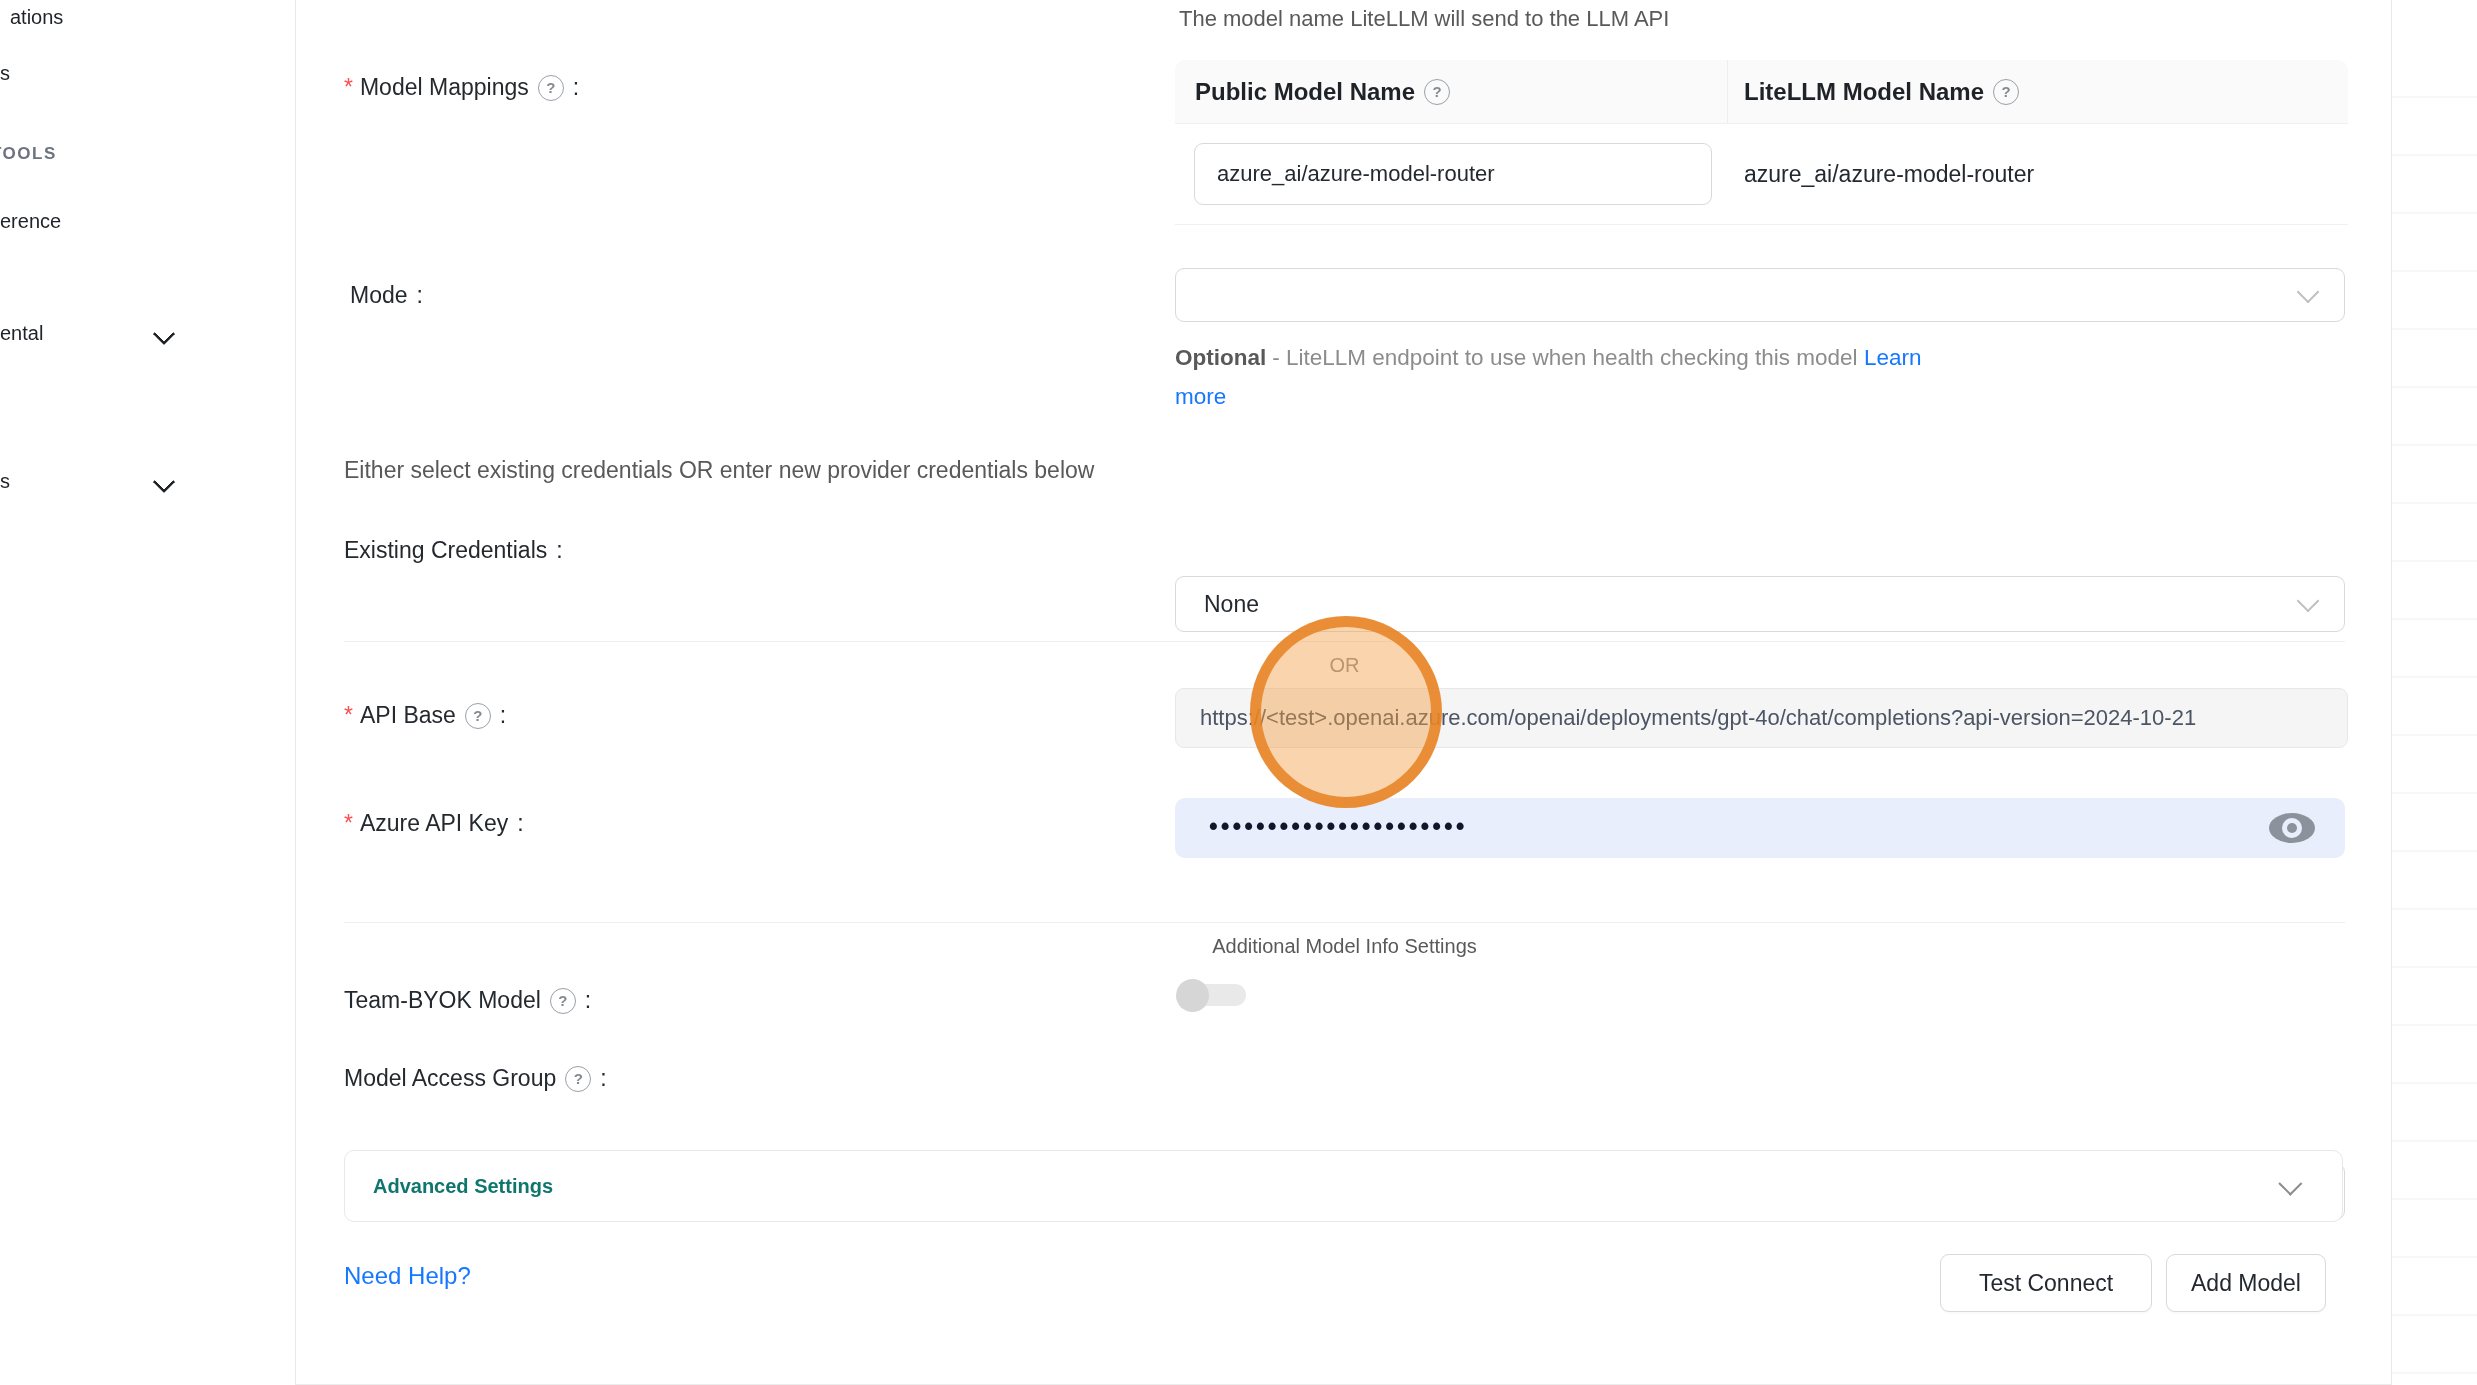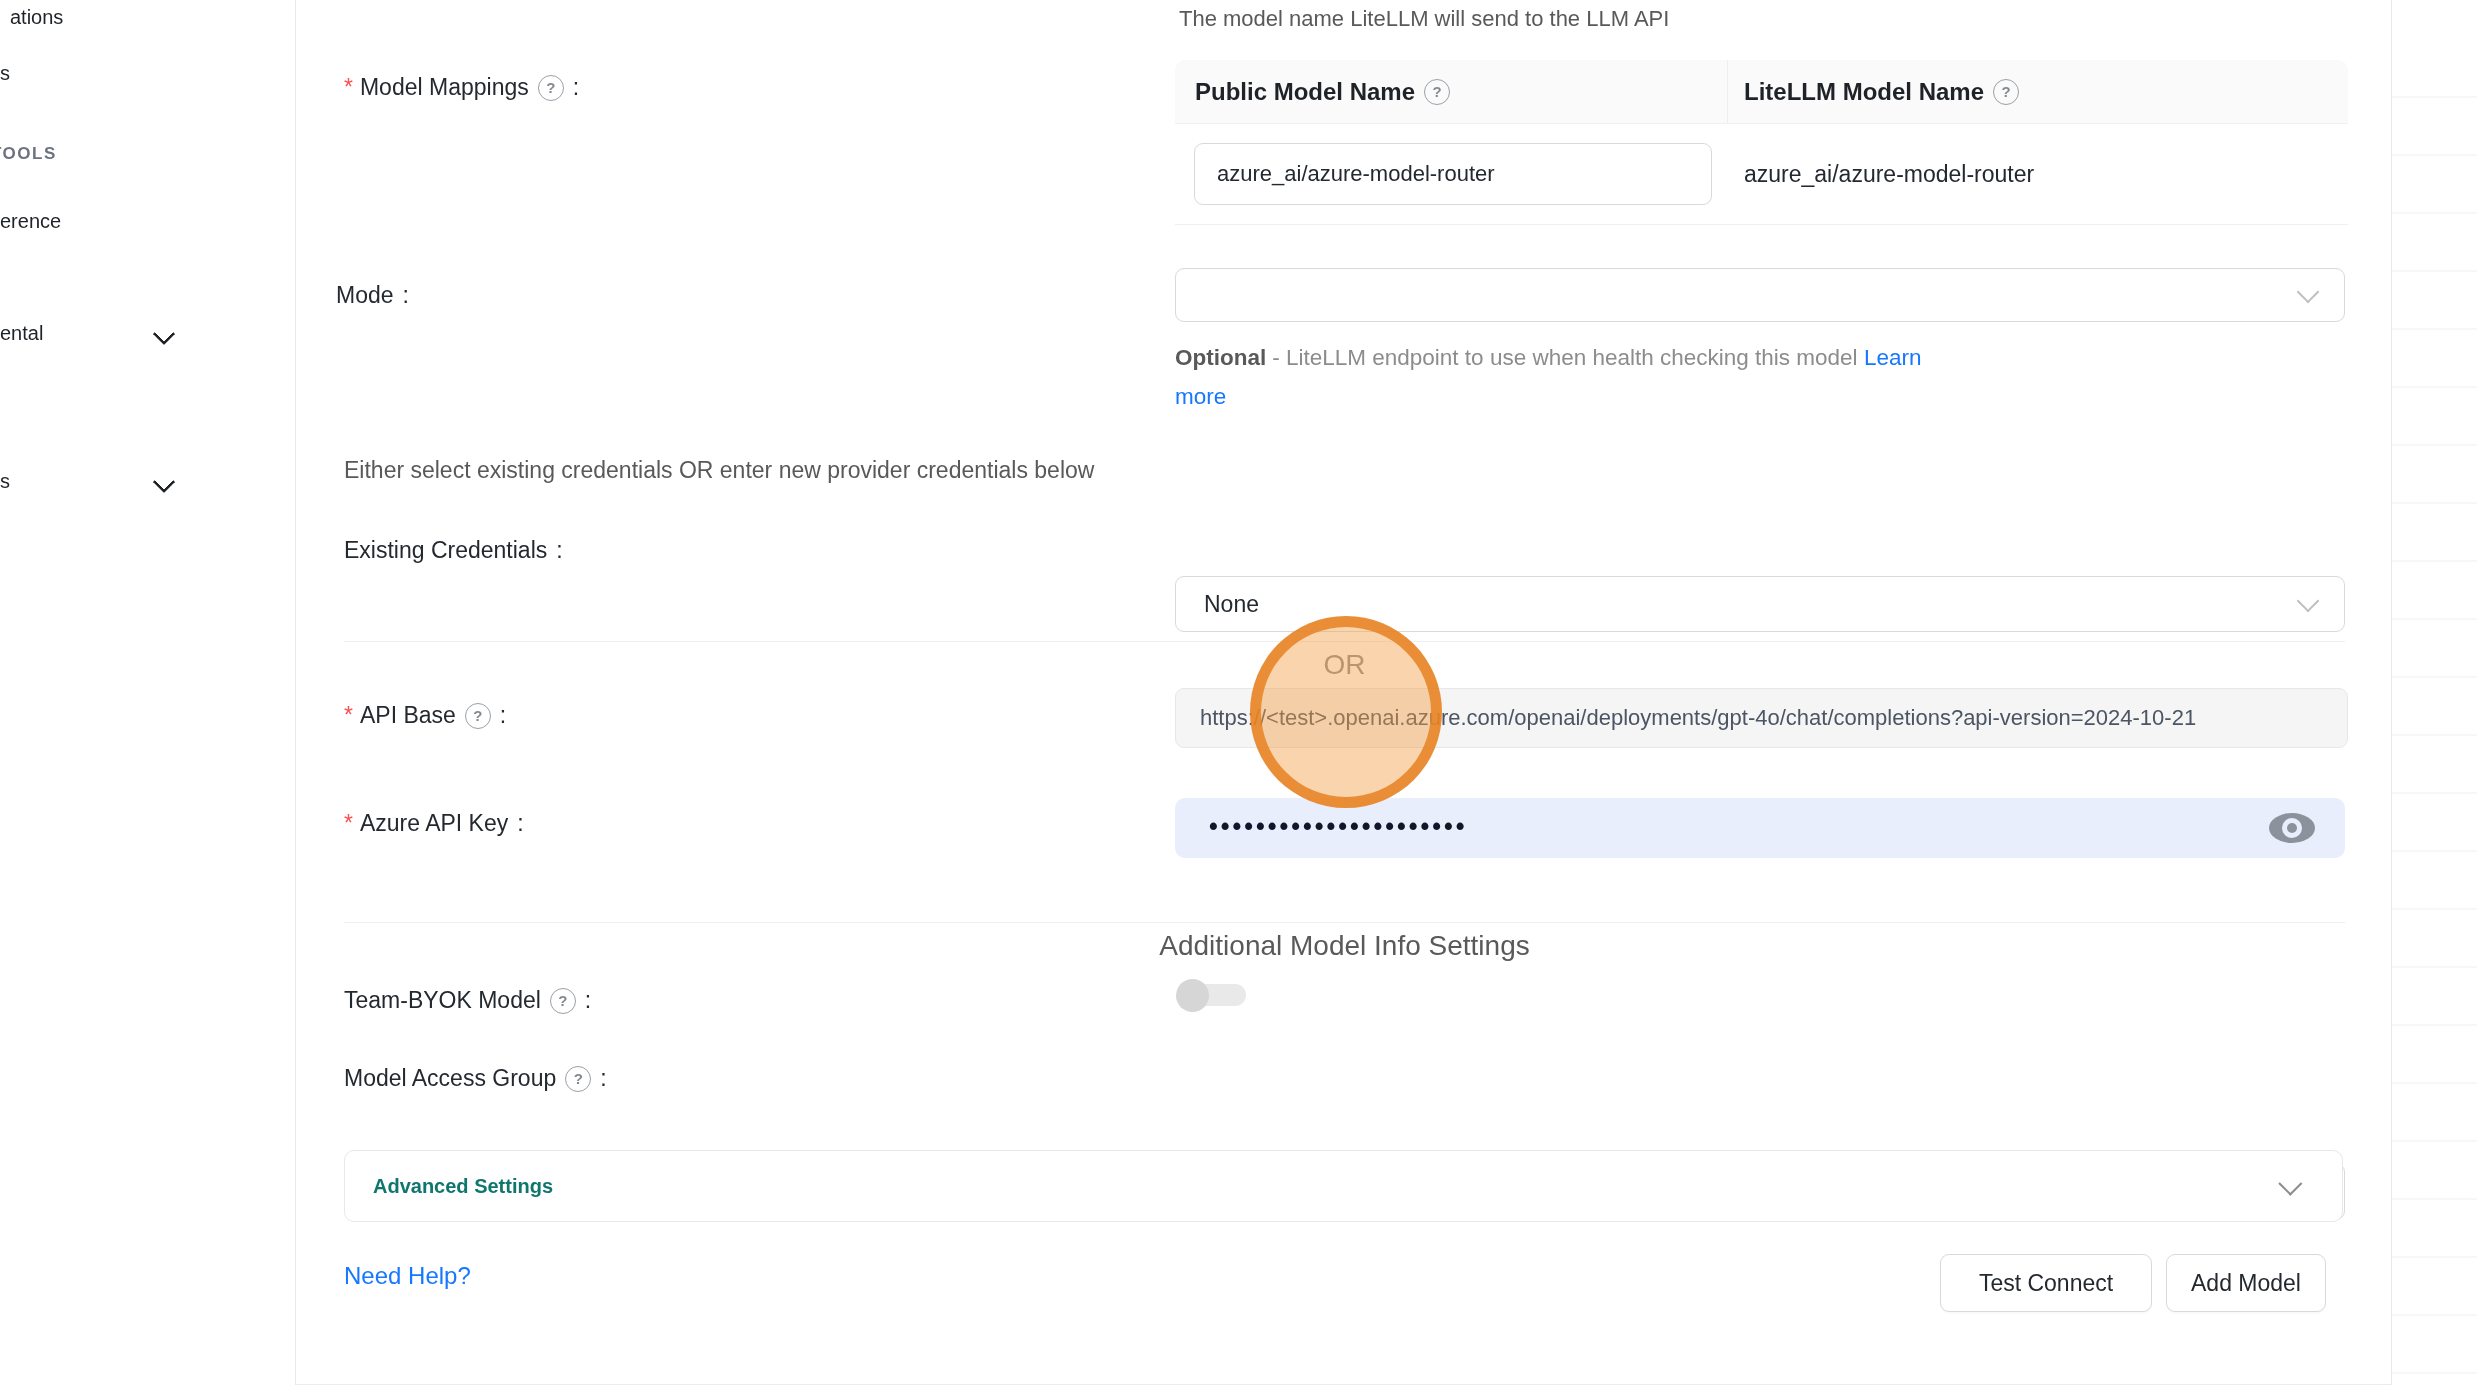--- a/index.html
+++ b/index.html
@@ -46,21 +46,21 @@
   .select .chev{position:absolute;right:28px;top:50%;width:14px;height:14px;margin-top:-11px;
     border-right:2px solid #bfbfbf;border-bottom:2px solid #bfbfbf;transform:rotate(45deg);}
   .placeholder{color:#bfbfbf;}
   
   .mode-hint{left:879px;top:338px;font-size:22.5px;color:#8c8c8c;line-height:39px;}
   .mode-hint .b{color:#595959;font-weight:700;margin-right:6px;}
   .link{color:#1677ff;cursor:pointer;}
   
   .divider{left:48px;width:2001px;height:30px;display:flex;align-items:center;justify-content:center;}
   .divider::before{content:"";position:absolute;left:0;right:0;top:50%;height:1px;background:#efefef;}
-  .divider .dv-text{position:relative;background:#fff;padding:0 20px;color:#8c8c8c;font-size:28px;margin-top:48px;}
+  .divider .dv-text{position:relative;background:#fff;padding:0 20px;color:#8c8c8c;font-size:20px;margin-top:48px;}
   .divider.dark .dv-text{color:#595959;padding:0 34px;}
   
   .ro-input{box-sizing:border-box;width:1173px;height:60px;background:#f5f5f5;border:1px solid #e7e7e7;
     border-radius:9px;padding:8px 24px;font-size:22px;color:#4b5563;font-family:inherit;outline:none;}
   
   .key-field{left:879px;top:798px;width:1170px;height:60px;background:#e9eefc;border-radius:10px;
     display:flex;align-items:center;padding:0 34px;box-sizing:border-box;}
   .key-dots{font-size:25px;font-weight:700;letter-spacing:3px;color:#0f172a;transform:translateY(-2px);}
   .eye{position:absolute;right:30px;top:50%;transform:translateY(-50%);width:46px;height:30px;
     background:#8b929c;border-radius:50%;cursor:pointer;}
@@ -139,21 +139,21 @@
       </div>
     </div>
     <div class="tbody">
       <div class="td-1">
         <input class="pm-input" type="text" value="azure_ai/azure-model-router" style="">
       </div>
       <div class="td-2">azure_ai/azure-model-router</div>
     </div>
   </div>
 
-  <div class="abs label" style="left:40px;top:282px;">
+  <div class="abs label" style="left:54px;top:282px;">
     <span>Mode</span>
     <span class="colon">:</span>
   </div>
   <div class="abs select" style="left:879px;top:268px;width:1170px;height:54px;">
     <span></span>
     <span class="chev"></span>
   </div>
   <div class="abs mode-hint">
     <div style="white-space:nowrap;">
       <span class="b">Optional</span><span>- LiteLLM endpoint to use when health checking this model</span>

